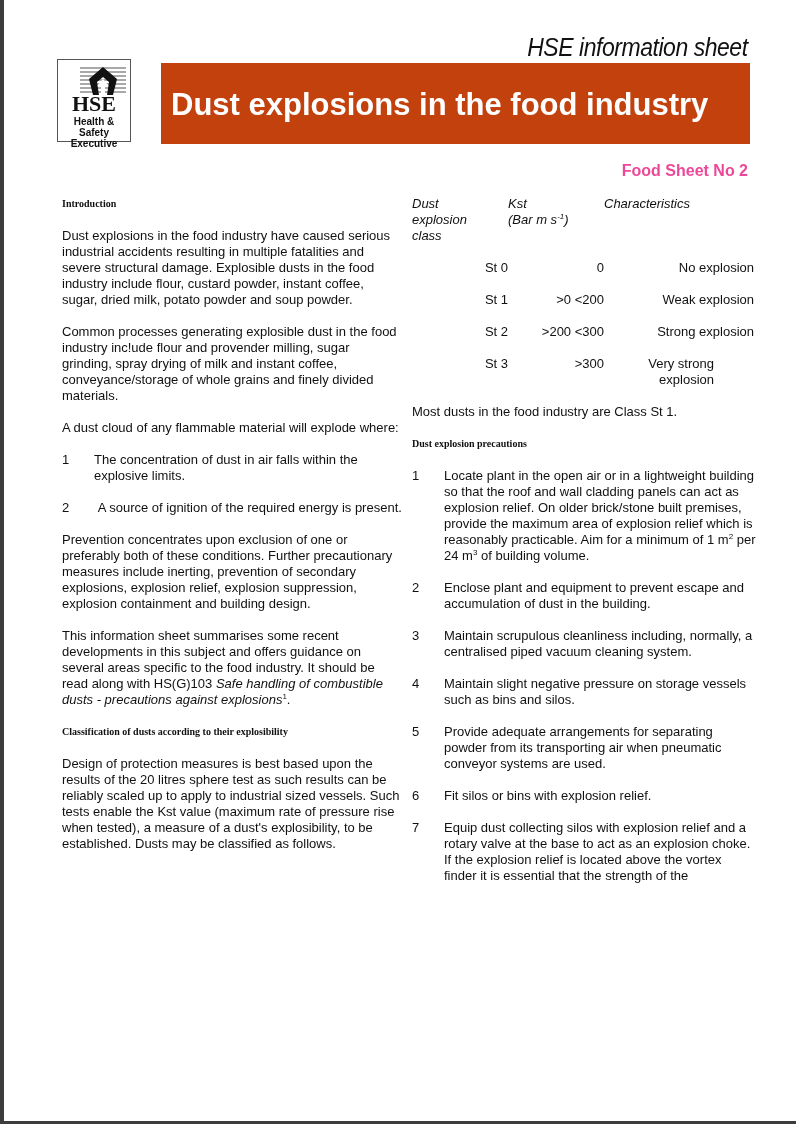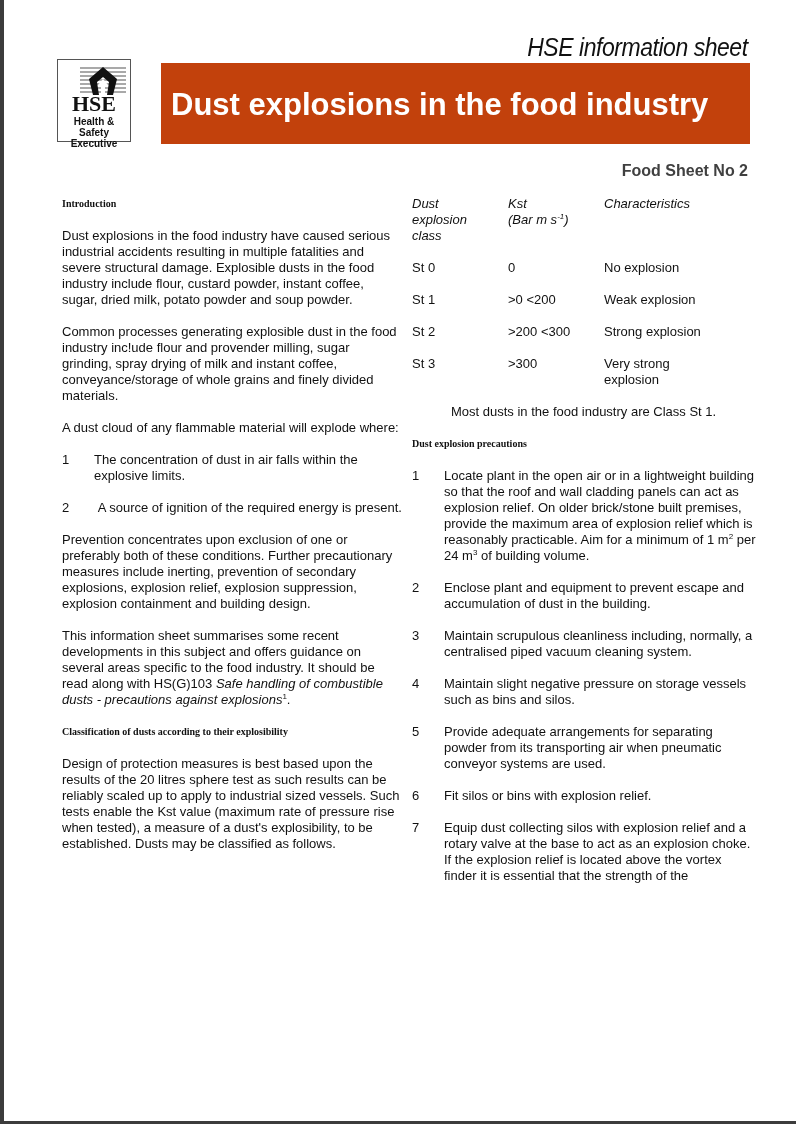--- a/index.html
+++ b/index.html
@@ -47,39 +47,39 @@
       position: absolute; left: 161px; top: 63px; width: 589px; height: 81px;
       background: #c2410c;
     }
     .banner-title {
       position: absolute; left: 10px; top: 24px;
       color: #ffffff; font-weight: bold; font-size: 31px; line-height: 36px;
       white-space: nowrap;
     }
     .sheet-number {
       position: absolute; right: 48px; top: 161px;
-      font-weight: bold; font-size: 16px; line-height: 20px; color: #404040;
+      font-weight: bold; font-size: 16px; line-height: 20px; color: #ec4899;
     }
     .col {
       position: absolute; top: 196px; width: 340px;
     }
     .col-left { left: 62px; }
     .col-right { left: 412px; width: 345px; }
     .col p { margin: 0 0 16px 0; }
     .col h3 { margin: 0 0 16px 0; font-size: 10px; line-height: 16px; font-weight: bold; font-family: Liberation Serif, serif; }
     .num-item { display: flex; margin: 0 0 16px 0; }
     .num-item .n { width: 32px; flex: 0 0 32px; }
     .num-item .t { flex: 1; }
     .kst-table { border-collapse: collapse; margin: 0 0 16px 0; }
     .kst-table td, .kst-table th {
       padding: 0; vertical-align: top; text-align: left;
       font-size: 13px; line-height: 16px; font-weight: normal;
     }
     .kst-table th { font-style: italic; padding-bottom: 16px; }
-    .kst-table td { padding-bottom: 16px; }
+    .kst-table td { padding-bottom: 16px; text-align: right; }
     .kst-table .c1 { width: 96px; }
     .kst-table .c2 { width: 96px; }
     .kst-table .c3 { width: 150px; }
     sup { font-size: 8px; line-height: 0; vertical-align: 5px; }
     em { }
   </style>
 </head>
 <body>
 
 <div class="left-edge"></div>
@@ -160,21 +160,21 @@
     </tr>
     <tr>
       <td>St 3</td>
       <td>&gt;300</td>
       <td>
             <div style="width:110px;">Very strong explosion</div>
           </td>
     </tr>
   </tbody>
     </table>
-  <p style="margin-top:-16px;margin-left:39px;">Most dusts in the food industry are Class St 1.</p>
+  <p style="margin-top:-16px;">Most dusts in the food industry are Class St 1.</p>
   <h3>Dust explosion precautions</h3>
   <div class="num-item">
     <span class="n">1</span>
     <span class="t"><span>Locate plant in the open air or in a lightweight building so that the roof and wall cladding panels can act as explosion relief. On older brick/stone built premises, provide the maximum area of explosion relief which is reasonably practicable. Aim for a minimum of 1 m</span><sup>2</sup><span> per 24 m</span><sup>3</sup><span> of building volume.</span></span>
   </div>
   <div class="num-item">
     <span class="n">2</span>
     <span class="t">Enclose plant and equipment to prevent escape and accumulation of dust in the building.</span>
   </div>
   <div class="num-item">

